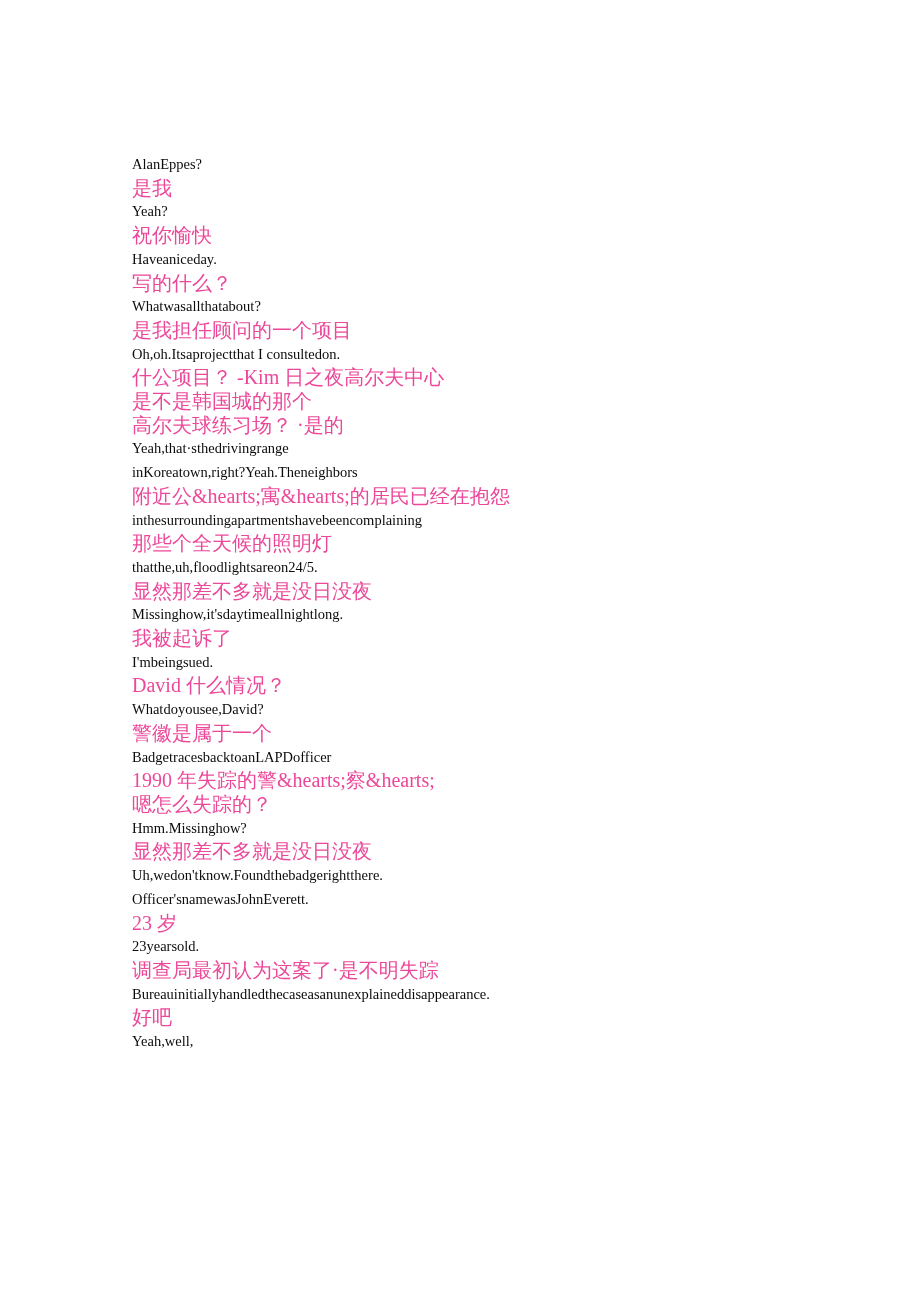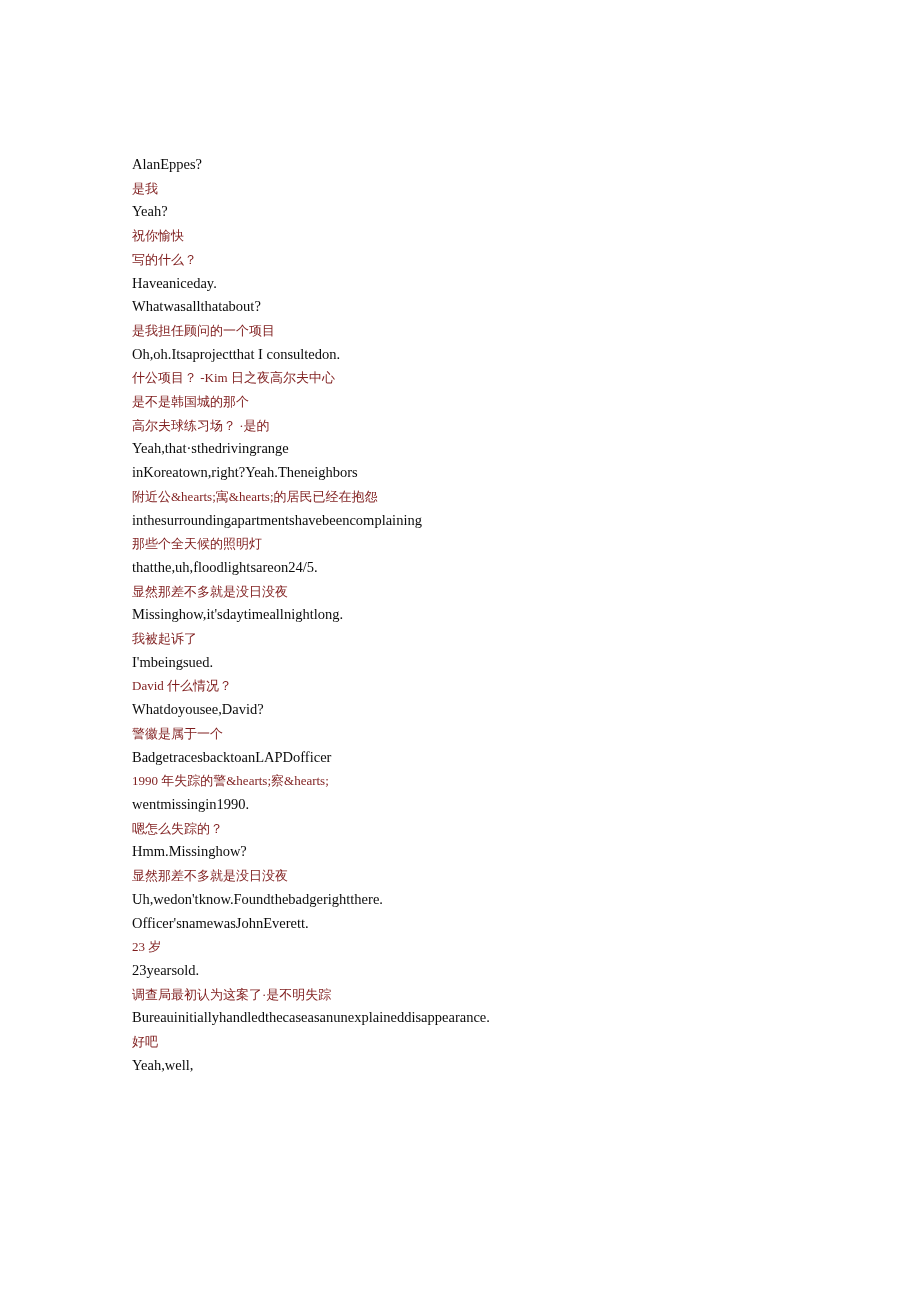--- a/index.html
+++ b/index.html
@@ -33,39 +33,39 @@
   .line {
     display: block;
     font-size: 14.5px;
     line-height: 23.7px;
     white-space: pre;
     letter-spacing: 0;
     color: #111111;
   }
   
   .line.zh {
-    font-size: 13px;
-    color: #7f1d1d;
+    font-size: 20px;
+    color: #ec4899;
   }
   .line.en {
     font-size: 14.5px;
     color: #0b0b0b;
   }
 </style>
 </head>
 <body>
 
 <div id="page">
   <div id="transcript">
       <div class="line en">AlanEppes?</div>
       <div class="line zh">是我</div>
       <div class="line en">Yeah?</div>
       <div class="line zh">祝你愉快</div>
+      <div class="line en">Haveaniceday.</div>
       <div class="line zh">写的什么？</div>
-      <div class="line en">Haveaniceday.</div>
       <div class="line en">Whatwasallthatabout?</div>
       <div class="line zh">是我担任顾问的一个项目</div>
       <div class="line en">Oh,oh.Itsaprojectthat I consultedon.</div>
       <div class="line zh">什公项目？ -Kim 日之夜高尔夫中心</div>
       <div class="line zh">是不是韩国城的那个</div>
       <div class="line zh">高尔夫球练习场？ ·是的</div>
       <div class="line en">Yeah,that·sthedrivingrange</div>
       <div class="line en">inKoreatown,right?Yeah.Theneighbors</div>
       <div class="line zh">附近公&amp;hearts;寓&amp;hearts;的居民已经在抱怨</div>
       <div class="line en">inthesurroundingapartmentshavebeencomplaining</div>
@@ -73,21 +73,20 @@
       <div class="line en">thatthe,uh,floodlightsareon24/5.</div>
       <div class="line zh">显然那差不多就是没日没夜</div>
       <div class="line en">Missinghow,it'sdaytimeallnightlong.</div>
       <div class="line zh">我被起诉了</div>
       <div class="line en">I'mbeingsued.</div>
       <div class="line zh">David 什么情况？</div>
       <div class="line en">Whatdoyousee,David?</div>
       <div class="line zh">警徽是属于一个</div>
       <div class="line en">BadgetracesbacktoanLAPDofficer</div>
       <div class="line zh">1990 年失踪的警&amp;hearts;察&amp;hearts;</div>
-      <div class="line en">wentmissingin1990.</div>
       <div class="line zh">嗯怎么失踪的？</div>
       <div class="line en">Hmm.Missinghow?</div>
       <div class="line zh">显然那差不多就是没日没夜</div>
       <div class="line en">Uh,wedon'tknow.Foundthebadgerightthere.</div>
       <div class="line en">Officer'snamewasJohnEverett.</div>
       <div class="line zh">23 岁</div>
       <div class="line en">23yearsold.</div>
       <div class="line zh">调查局最初认为这案了·是不明失踪</div>
       <div class="line en">Bureauinitiallyhandledthecaseasanunexplaineddisappearance.</div>
       <div class="line zh">好吧</div>

